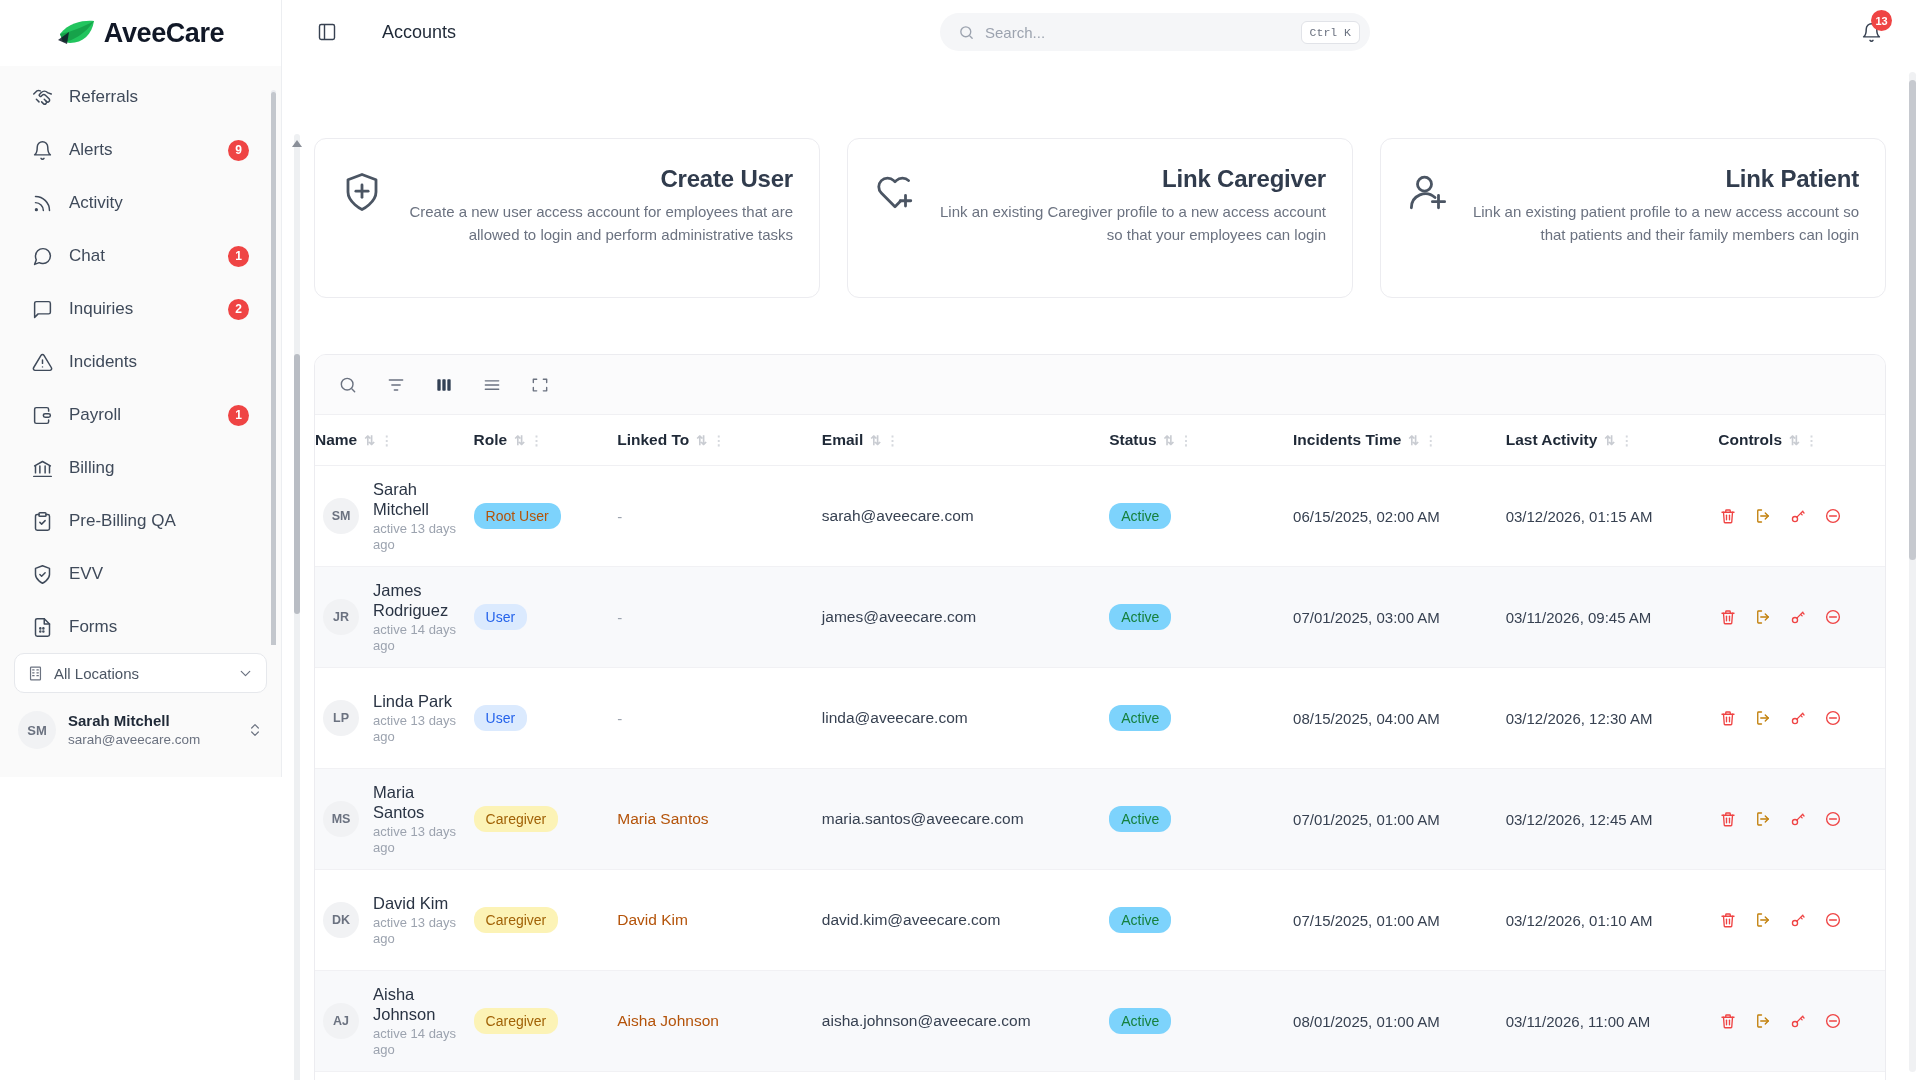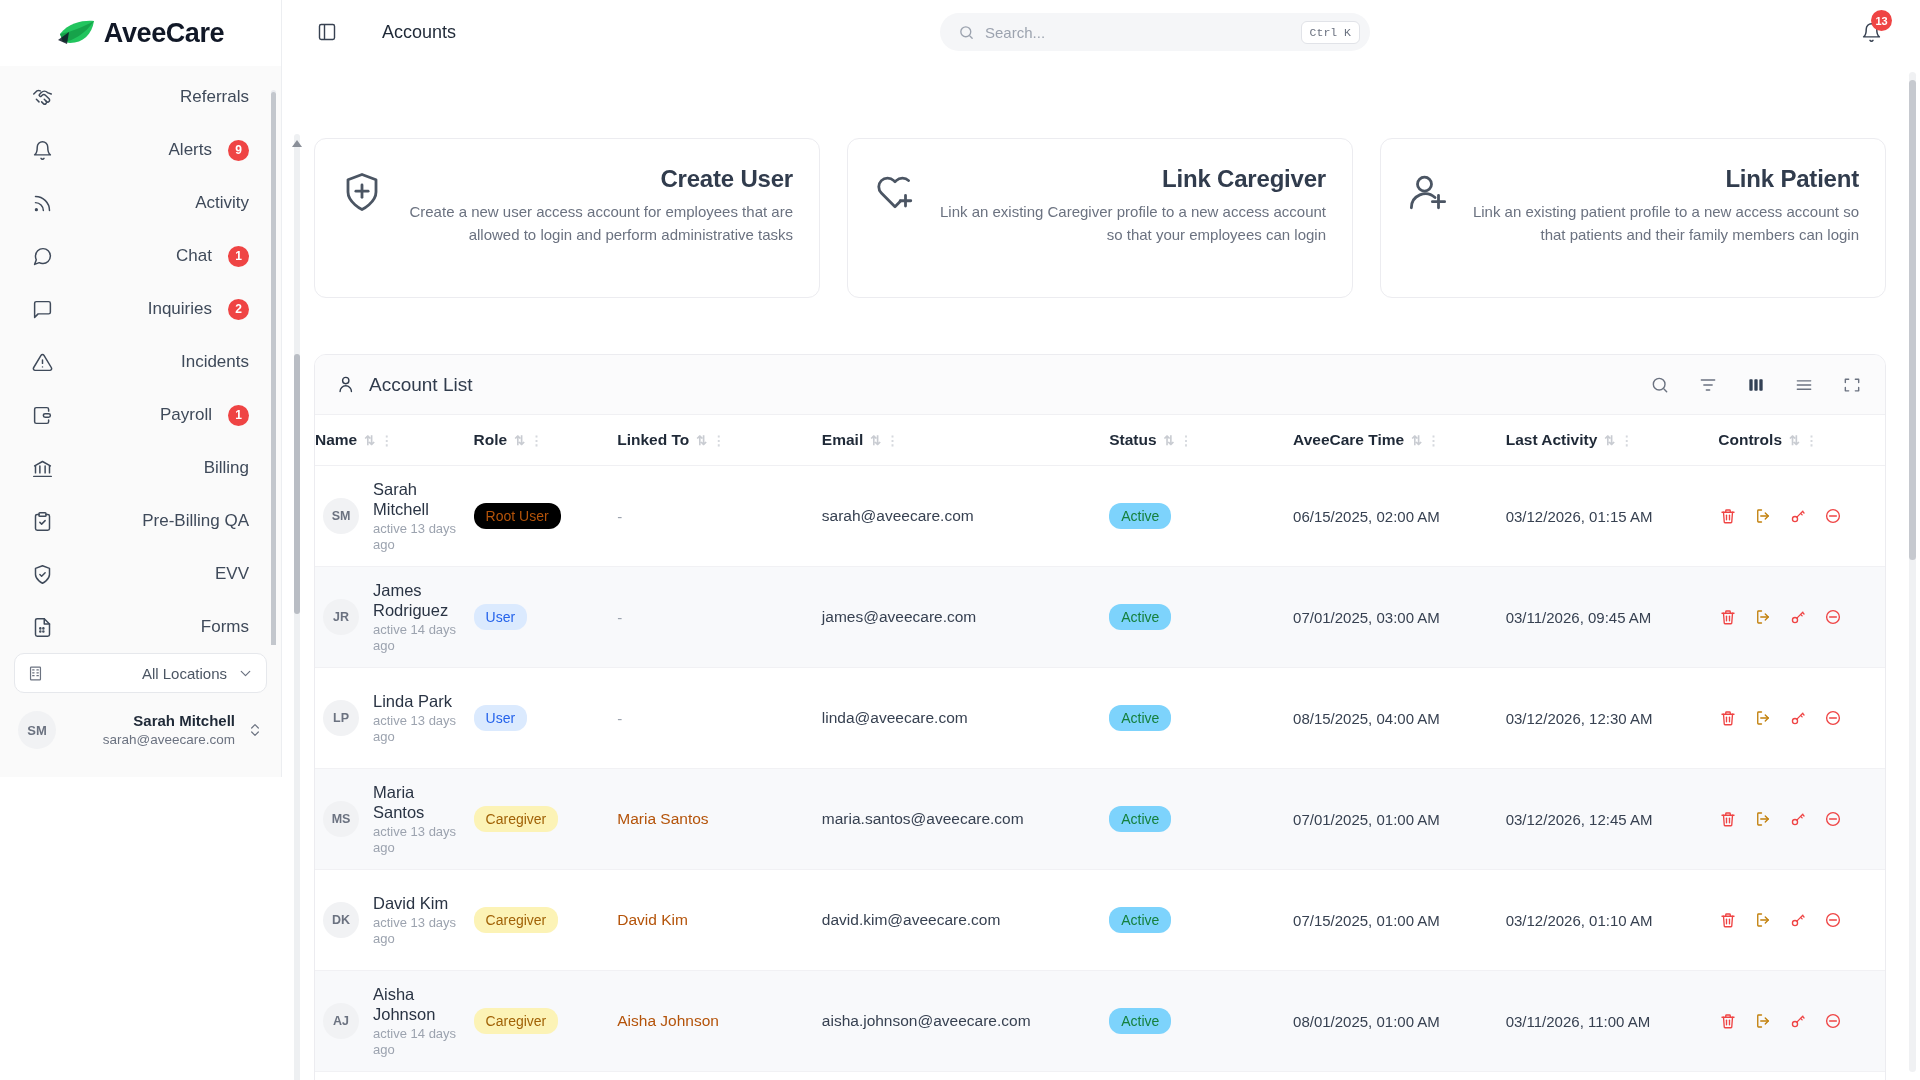--- a/index.html
+++ b/index.html
@@ -11,21 +11,21 @@
     color: #334155;
   }
   .app { display: flex; width: 1920px; height: 1080px; }
 
   
   .sidebar {
     width: 282px; height: 777px;
     background: #fafafa;
     border-right: 1px solid #eceef1;
     display: flex; flex-direction: column;
-    position: relative; flex: 0 0 282px; text-align: right;
+    position: relative; flex: 0 0 282px;
   }
   .brand {
     height: 66px; background:#ffffff;
     display: flex; align-items: center; justify-content: center;
     gap: 7px; flex: 0 0 66px;
   }
   .brand-leaf { width: 40px; height: 30px; display:block; }
   .brand-name { font-size: 27px; font-weight: 700; color:#111827; letter-spacing:-0.4px; }
 
   .nav {
@@ -176,21 +176,21 @@
     flex:0 0 36px;
   }
   .name-main { font-size:16.5px; color:#2a3444; line-height:1.22; }
   .name-sub { font-size:13px; color:#9ca3af; line-height:1.25; margin-top:2px; }
   .name-txt { max-width: 92px; }
 
   .pill {
     display:inline-block; border-radius:12px; padding: 5px 12px;
     font-size:14px; font-weight:400; line-height:1.2;
   }
-  .pill.root { background:#000000; color:#b45309;text-align:right; }
+  .pill.root { background:#7dd3fc; color:#b45309;text-align:right; }
   .pill.user { background:#dbeafe; color:#2563eb; }
   .pill.caregiver { background:#fcf3b6; color:#a16207; }
   .pill.active { background:#7dd3fc; color:#15803d; }
 
   .linked { color:#b45309; font-size:15.5px; }
   .muted-dash { color:#9ca3af; }
   .email { color:#374151; font-size:15.5px; }
   .dt { color:#374151; font-size:15px; white-space:nowrap; }
 
   .controls { display:flex; align-items:center; gap:16px; }
@@ -512,27 +512,20 @@
           <div>
             <div class="card-title">Link Patient</div>
             <div class="card-desc">Link an existing patient profile to a new access account so that patients and their family members can login</div>
           </div>
         </div>
 
       </div>
 
       <section class="panel">
         <div class="panel-head">
-          <div class="panel-head-title">
-            <svg viewBox="0 0 24 24">
-                <circle cx="10" cy="7.5" r="3.6"></circle>
-                <path d="M3.5 20a6.5 6.5 0 0 1 13 0"></path>
-              </svg>
-            <span>Account List</span>
-          </div>
           <div class="panel-tools">
             <div class="tool-btn">
               <svg viewBox="0 0 24 24">
                   <circle cx="11" cy="11" r="7"></circle>
                   <path d="m20 20-3.2-3.2"></path>
                 </svg>
             </div>
             <div class="tool-btn">
               <svg viewBox="0 0 24 24">
                   <path d="M4 6h16"></path>
@@ -608,21 +601,21 @@
                 </th>
               <th>
                   <div class="th-inner">
                     <span>Status</span>
                     <span class="sort-ic">⇅</span>
                     <span class="dots-ic">⋮</span>
                   </div>
                 </th>
               <th>
                   <div class="th-inner">
-                    <span>AveeCare Time</span>
+                    <span>Incidents Time</span>
                     <span class="sort-ic">⇅</span>
                     <span class="dots-ic">⋮</span>
                   </div>
                 </th>
               <th>
                   <div class="th-inner">
                     <span>Last Activity</span>
                     <span class="sort-ic">⇅</span>
                     <span class="dots-ic">⋮</span>
                   </div>

